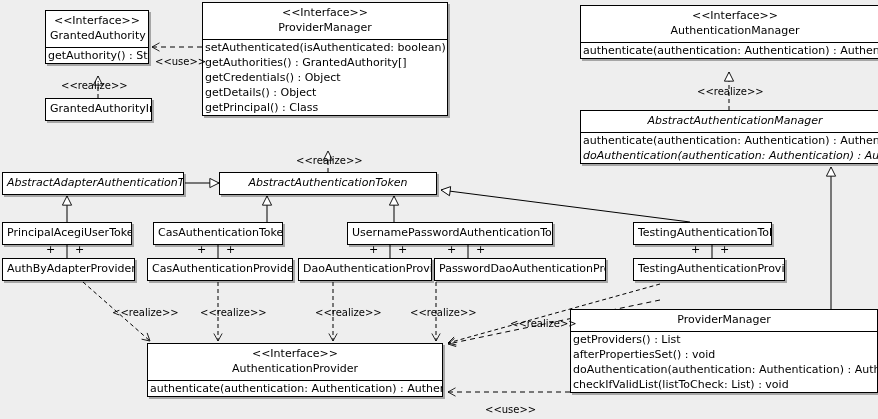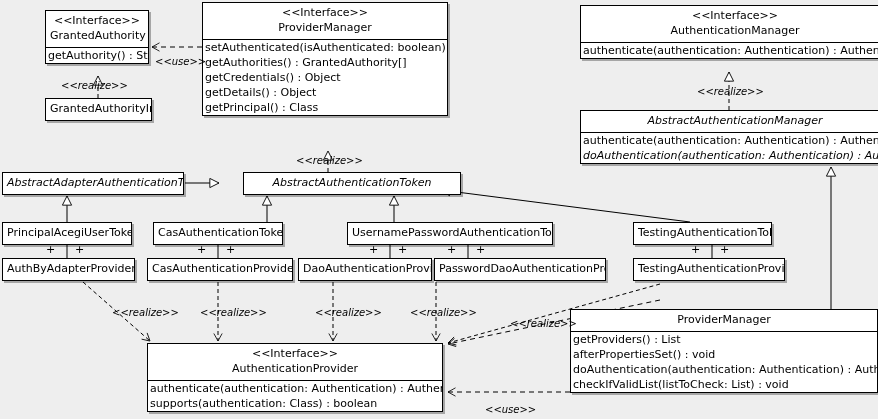--- a/index.html
+++ b/index.html
@@ -44,21 +44,20 @@
   }
   .op.abstract{font-style:italic;}
 
   .elabel{
     position:absolute;
     font-size:10px;
     line-height:11px;
     color:#000;
     white-space:nowrap;
     background:transparent;
-    font-style:italic;
   }
   .mult{
     position:absolute;
     font-size:11px;
     line-height:11px;
     color:#000;
   }
 </style>
 </head>
 <body>
@@ -209,21 +208,21 @@
       <div class="op abstract">doAuthentication(authentication: Authentication) : Authentication</div>
     </div>
   </div>
 
   <div class="uclass" style="left:2px;top:172px;width:182px;">
     <div class="hdr abstract">
       <span class="cname">AbstractAdapterAuthenticationToken</span>
     </div>
   </div>
 
-  <div class="uclass" style="left:219px;top:172px;width:218px;margin-left:24px;">
+  <div class="uclass" style="left:219px;top:172px;width:218px;">
     <div class="hdr abstract">
       <span class="cname">AbstractAuthenticationToken</span>
     </div>
   </div>
 
   <div class="uclass" style="left:2px;top:222px;width:130px;">
     <div class="hdr">
       <span class="cname">PrincipalAcegiUserToken</span>
     </div>
   </div>
@@ -277,21 +276,20 @@
   </div>
 
   <div class="uclass" style="left:147px;top:343px;width:296px;">
     <div class="hdr">
       <span class="stereo">&lt;&lt;Interface&gt;&gt;</span>
       <span class="cname">AuthenticationProvider</span>
     </div>
     <div class="sep"></div>
     <div class="ops">
       <div class="op">authenticate(authentication: Authentication) : Authentication</div>
-      <div class="op">supports(authentication: Class) : boolean</div>
     </div>
   </div>
 
   <div class="uclass" style="left:570px;top:309px;width:308px;">
     <div class="hdr">
       <span class="cname">ProviderManager</span>
     </div>
     <div class="sep"></div>
     <div class="ops">
       <div class="op">getProviders() : List</div>

